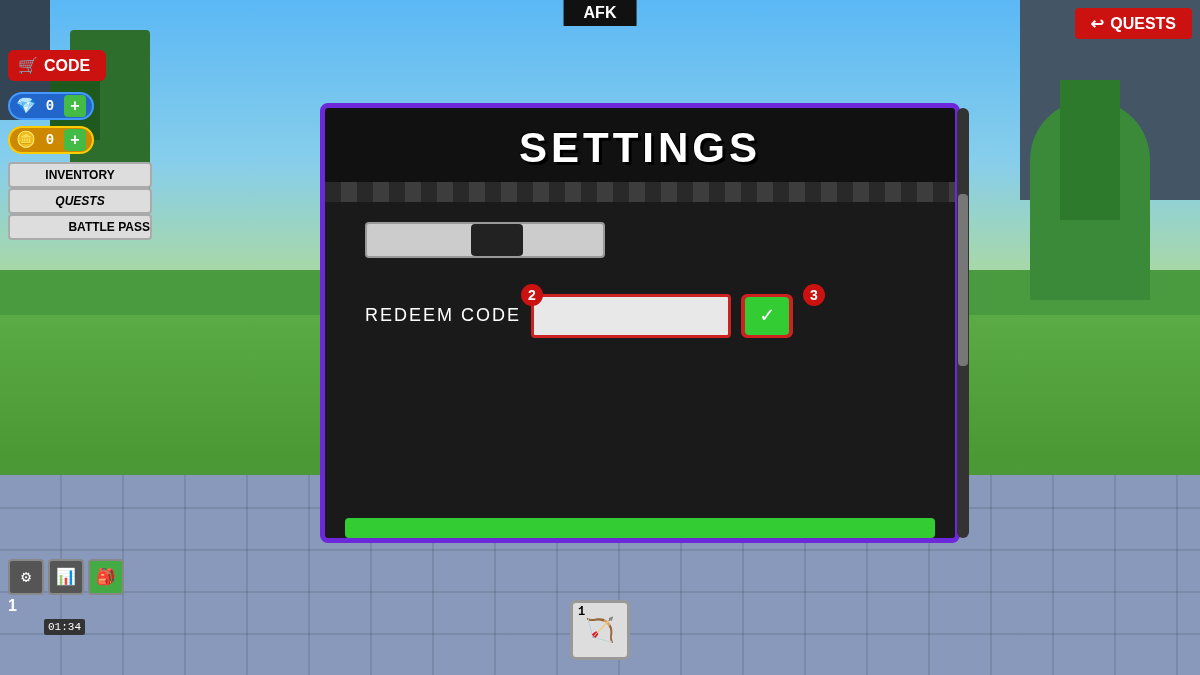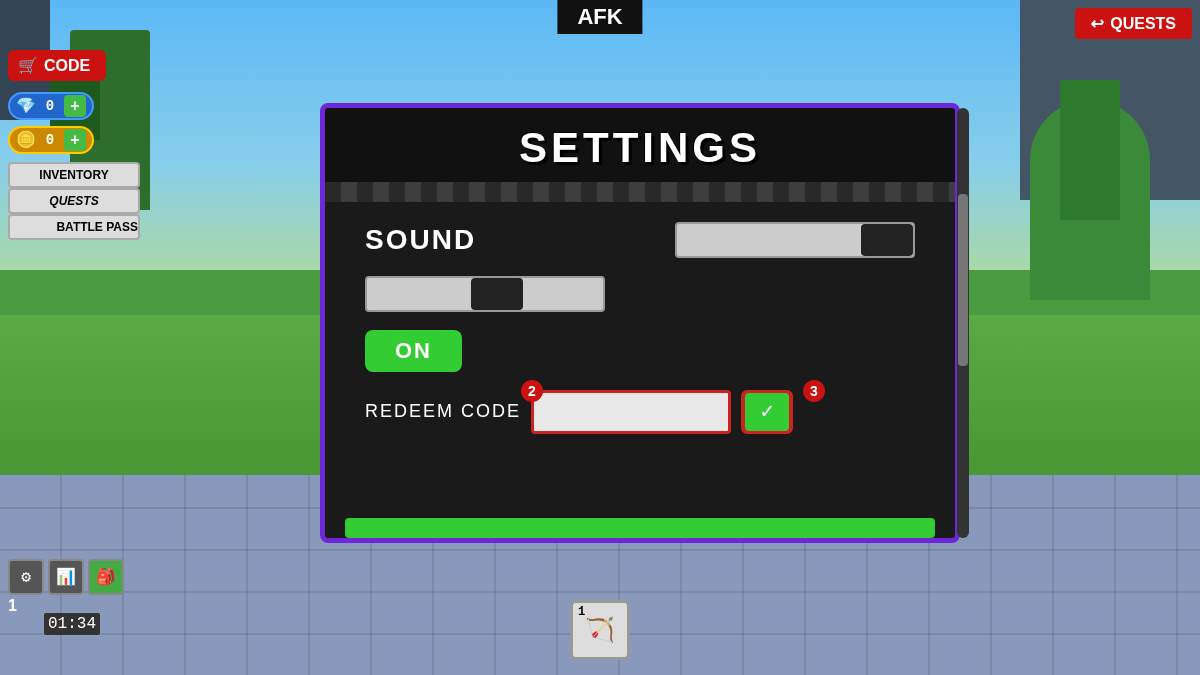--- a/index.html
+++ b/index.html
@@ -61,21 +61,21 @@
 
     
     .afk-label {
       position: absolute;
       top: 0;
       left: 50%;
       transform: translateX(-50%);
       background: #111;
       color: #fff;
       font-weight: bold;
-      font-size: 22px;
+      font-size: 16px;
       padding: 4px 20px;
       font-family: 'Arial Black', sans-serif;
     }
 
     
     .lobby-btn {
       position: absolute;
       top: 8px;
       right: 8px;
       background: #cc1111;
@@ -164,21 +164,21 @@
 
     
     .nav-btn {
       position: absolute;
       left: 8px;
       background: #ddd;
       color: #000;
       font-weight: bold;
       font-size: 12px;
       padding: 4px 0;
-      width: 132px;
+      width: 144px;
       text-align: center;
       border-radius: 4px;
       cursor: pointer;
       border: 2px solid #aaa;
       font-family: 'Arial Black', sans-serif;
     }
 
     .nav-btn.inventory { top: 162px; }
     .nav-btn.quests { top: 188px; font-style: italic; }
     .nav-btn.battle-pass { top: 214px; text-align: right; }
@@ -217,21 +217,21 @@
       font-family: 'Arial Black', sans-serif;
     }
 
     
     .timer-badge {
       position: absolute;
       bottom: 40px;
       left: 44px;
       background: #333;
       color: #fff;
-      font-size: 16px;
+      font-size: 11px;
       padding: 2px 4px;
       border-radius: 2px;
     }
 
     
     .item-slot {
       position: absolute;
       bottom: 15px;
       left: 50%;
       transform: translateX(-50%);
@@ -539,35 +539,28 @@
 </div>
 
 <div class="modal-overlay">
   <div class="modal">
 
     <div class="modal-title">SETTINGS</div>
     <div class="modal-pattern"></div>
 
     <div class="modal-body">
 
-      <div class="setting-row">
-        <span class="setting-label large">SOUND</span>
-        <div class="slider-track">
-          <div class="slider-thumb sound"></div>
-        </div>
-      </div>
 
       <div class="setting-row">
         <div class="slider-track">
           <div class="slider-thumb aim" style="right:80px;"></div>
         </div>
       </div>
 
       <div class="setting-row">
-        <button class="on-btn">ON</button>
       </div>
 
       <div class="redeem-row" style="position:relative;">
         <span class="redeem-label">REDEEM CODE</span>
         <div style="position:relative;">
           <span class="annotation-badge badge-2">2</span>
           <input class="redeem-input" type="text" placeholder="" style="">
         </div>
         <div style="position:relative;">
           <div class="redeem-check">

